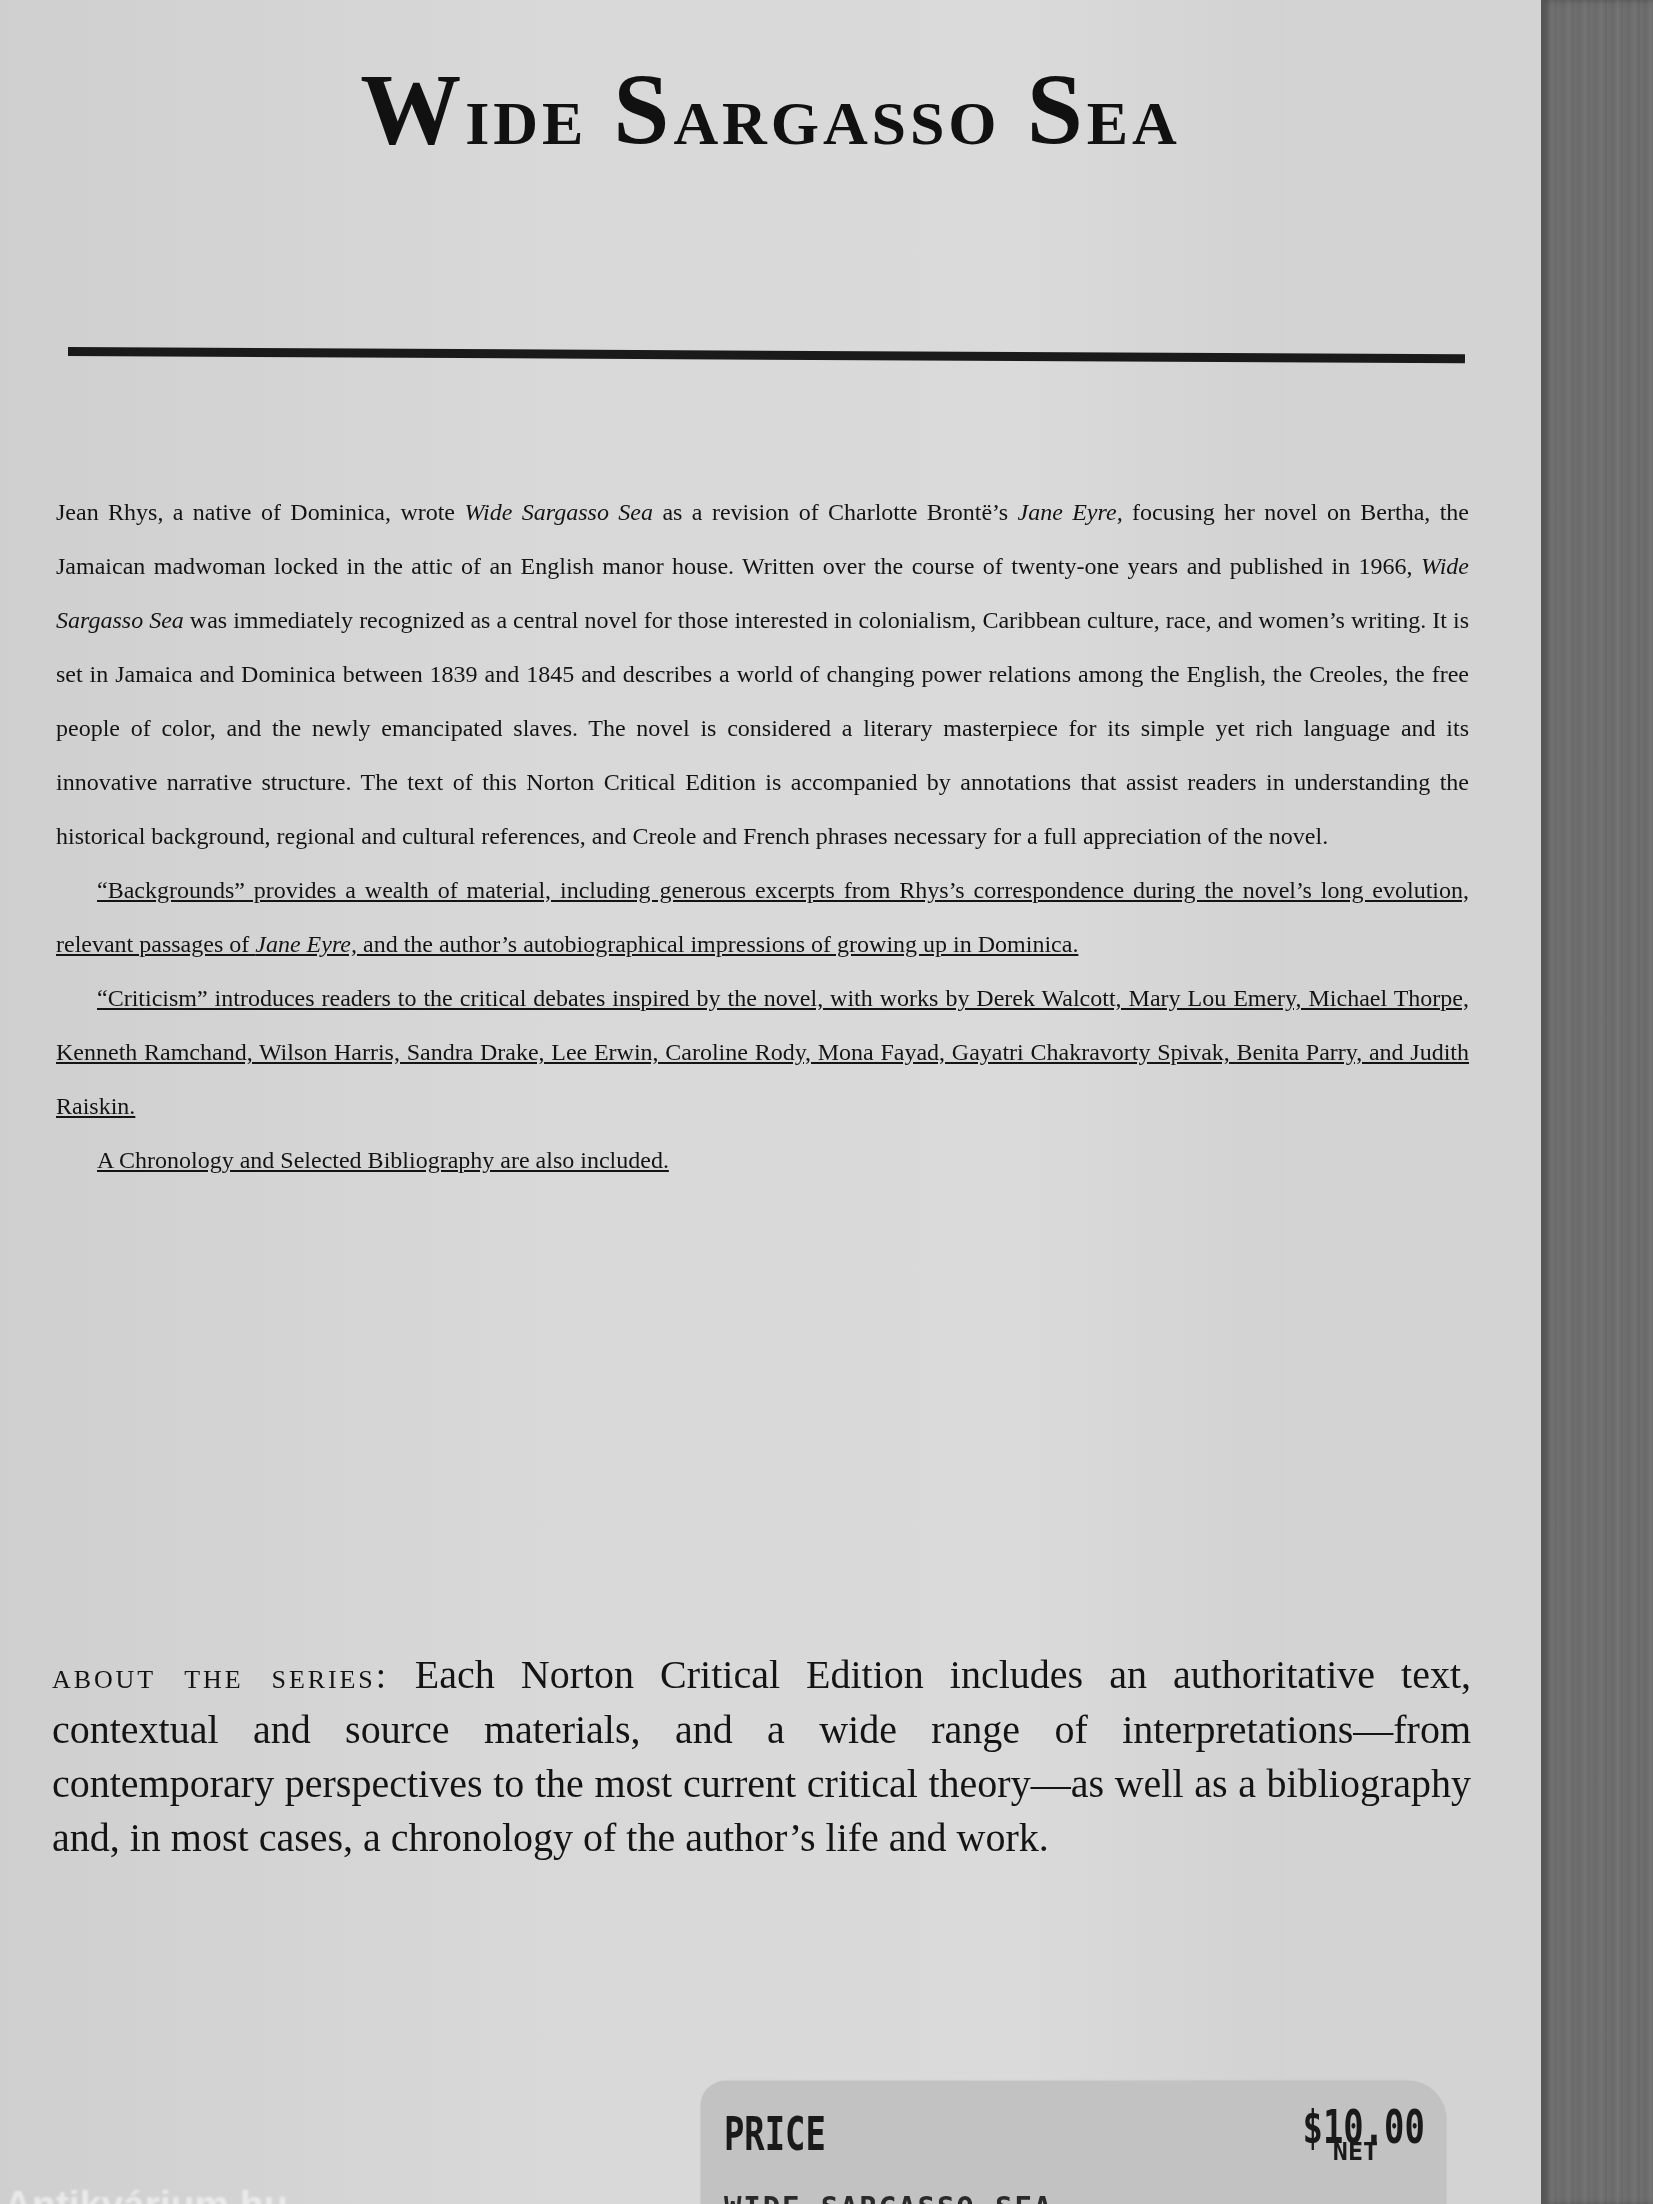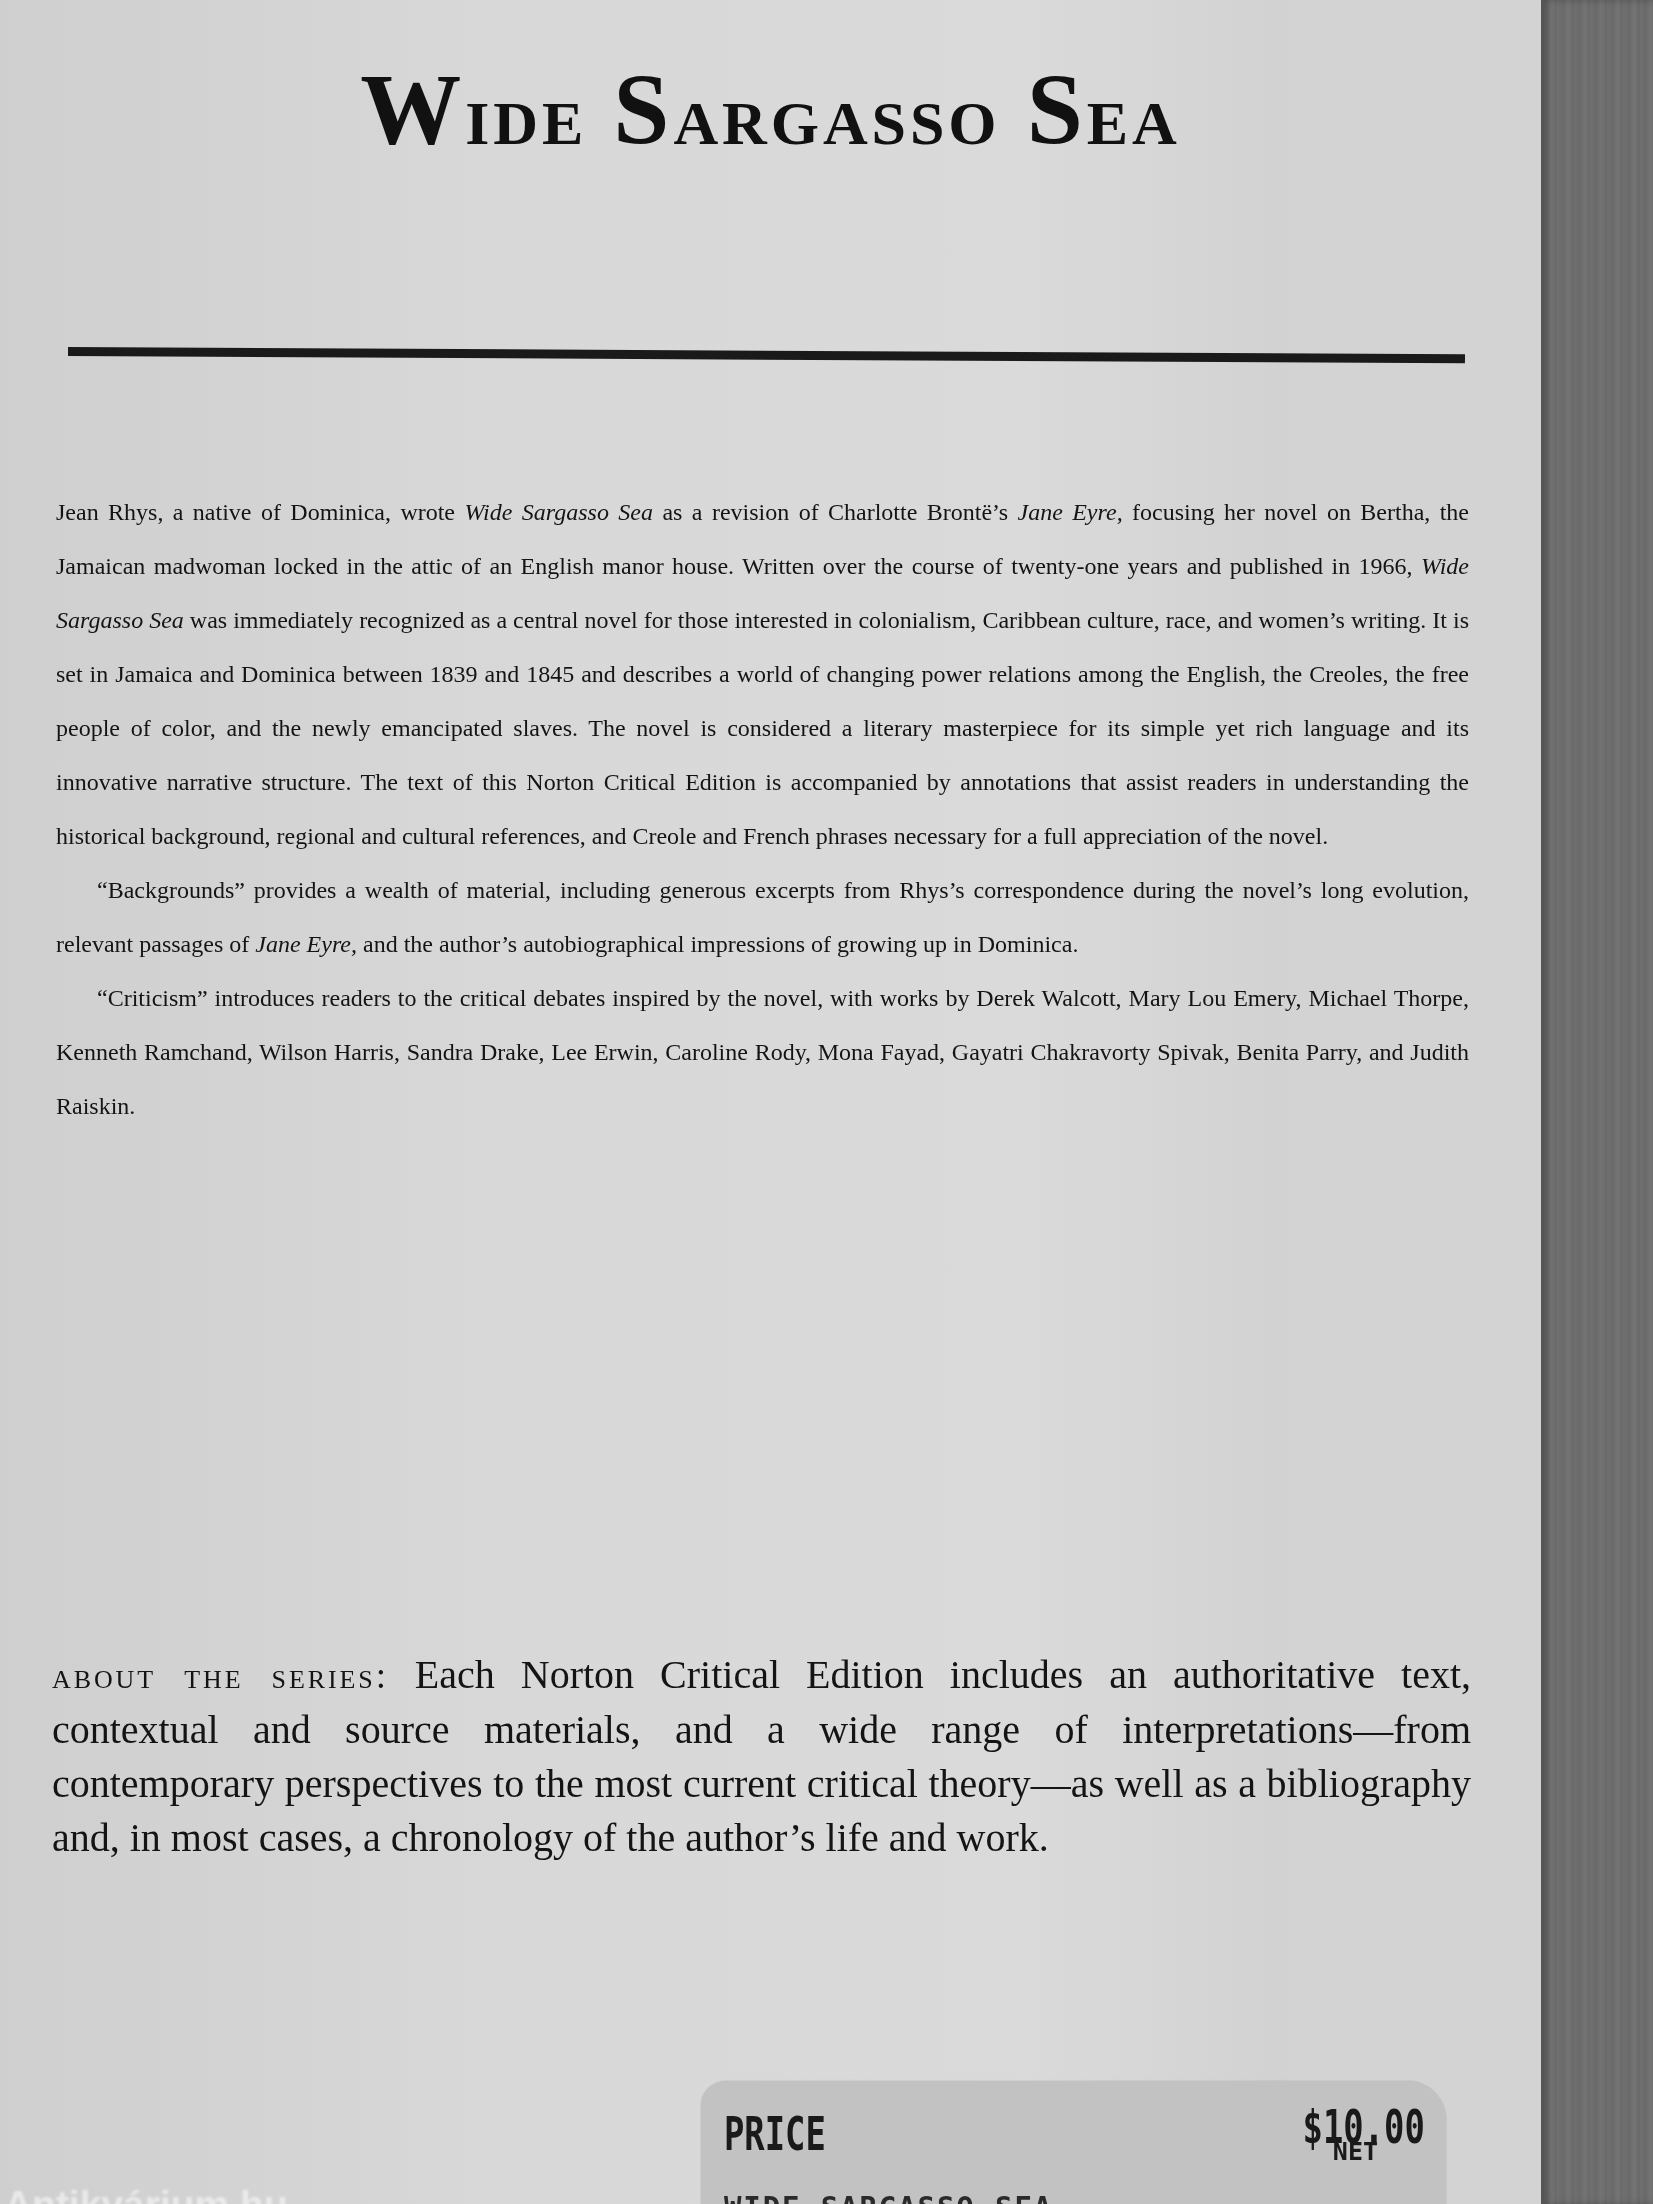--- a/index.html
+++ b/index.html
@@ -65,20 +65,21 @@
       font-size: 24px;
       line-height: 54px;
       text-align: justify;
       hyphens: manual;
     }
     .body-text p {
       margin: 0;
     }
     .body-text p.indent {
       text-indent: 41px;
+      text-decoration: underline;
     }
     .body-text em { font-style: italic; }
     .notes {
       position: absolute;
       left: 52px;
       top: 1648px;
       width: 1419px;
       font-size: 40px;
       line-height: 54px;
       text-align: justify;
@@ -161,20 +162,23 @@
   <div class="body-text">
     <p>
       <span>Jean Rhys, a native of Dominica, wrote </span><em>Wide Sargasso Sea</em><span> as a revision of Charlotte Brontë’s </span><em>Jane Eyre,</em><span> focusing her novel on Bertha, the Jamaican mad­woman locked in the attic of an English manor house. Written over the course of twenty-one years and published in 1966, </span><em>Wide Sargasso Sea</em><span> was immediately recognized as a central novel for those interested in colonialism, Caribbean cul­ture, race, and women’s writing. It is set in Jamaica and Dominica between 1839 and 1845 and describes a world of changing power relations among the English, the Creoles, the free people of color, and the newly emancipated slaves. The novel is considered a literary masterpiece for its simple yet rich lan­guage and its innovative narrative structure. The text of this Norton Critical Edition is accompanied by annotations that assist readers in understanding the historical background, regional and cultural references, and Creole and French phrases necessary for a full appreciation of the novel.</span>
     </p>
     <p class="indent">
       <span>“Backgrounds” provides a wealth of material, including generous excerpts from Rhys’s correspondence during the novel’s long evolution, relevant passages of </span><em>Jane Eyre,</em><span> and the author’s autobiographical impressions of growing up in Dominica.</span>
     </p>
     <p class="indent">
       <span>“Criticism” introduces readers to the critical debates inspired by the novel, with works by Derek Walcott, Mary Lou Emery, Michael Thorpe, Kenneth Ramchand, Wilson Harris, Sandra Drake, Lee Erwin, Caroline Rody, Mona Fayad, Gayatri Chakravorty Spivak, Benita Parry, and Judith Raiskin.</span>
     </p>
+    <p class="indent">
+      <span>A Chronology and Selected Bibliography are also included.</span>
+    </p>
   </div>
 
   <div class="notes">
     <p>
       <span class="sc-label">About the Series:</span><span> Each Norton Critical Edition includes an authoritative text, contextual and source materials, and a wide range of interpretations—from contemporary perspectives to the most current critical theory—as well as a bibliography and, in most cases, a chronology of the author’s life and work.</span>
     </p>
   </div>
 
   <div class="sticker">
     <span class="price-label">PRICE</span>

